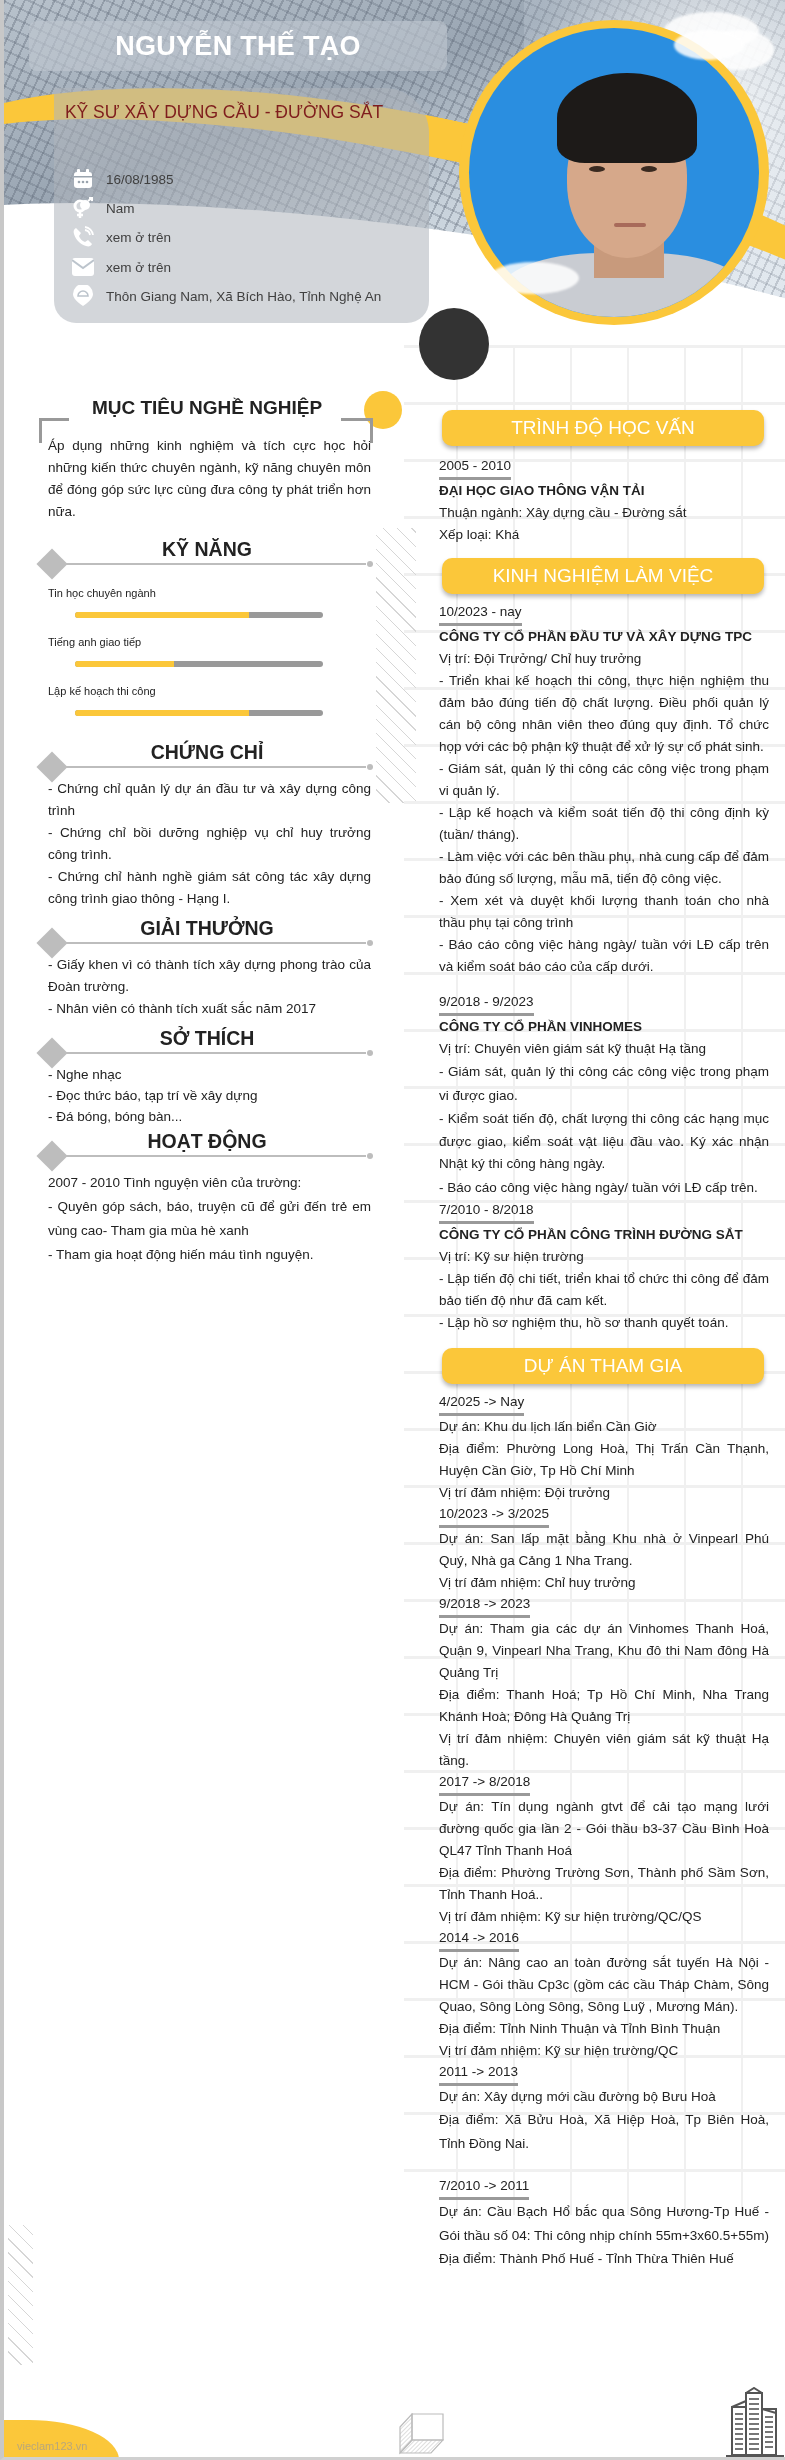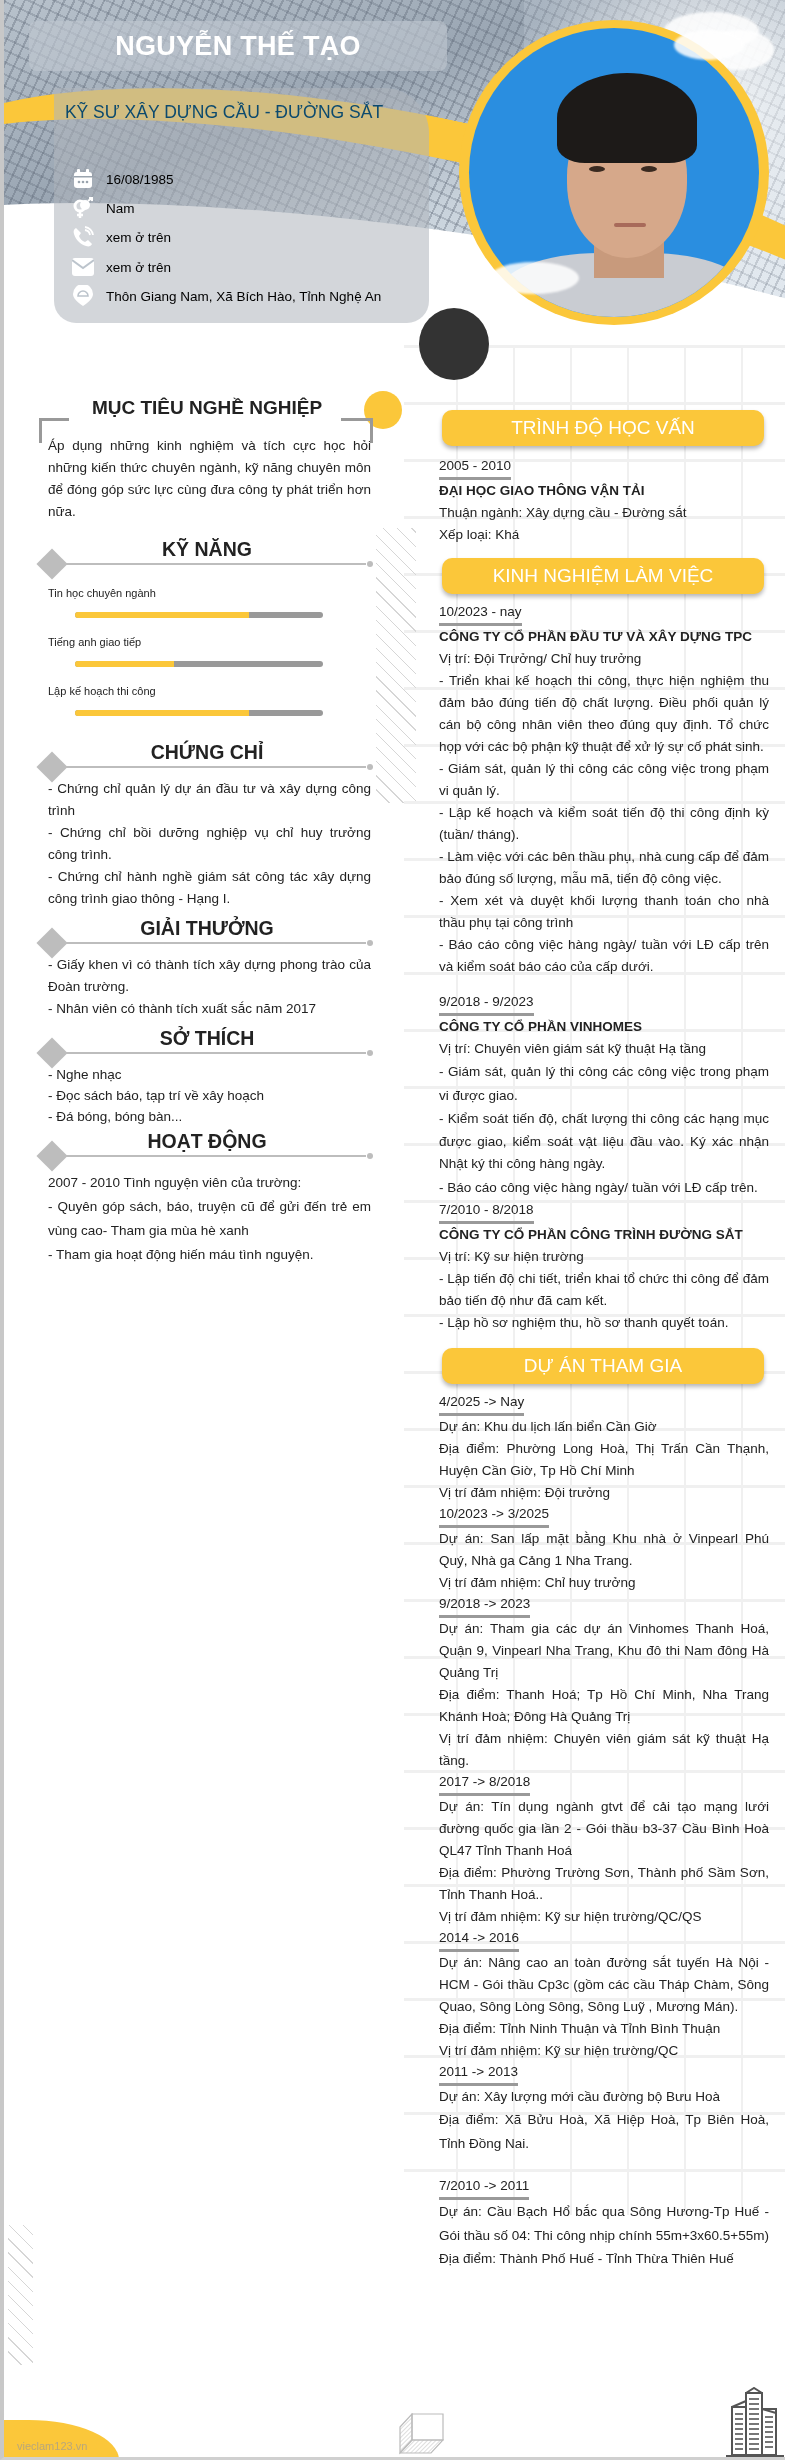--- a/index.html
+++ b/index.html
@@ -34,24 +34,24 @@
               background: rgba(190,198,208,.65); border-radius: 8px;
               display: flex; align-items: center; justify-content: center; }
   .name { color: #fff; font-size: 27px; font-weight: bold; letter-spacing: .3px; }
 
   .info-card { position: absolute; left: 50px; top: 88px; width: 375px; height: 235px;
                background: rgba(175,180,188,.55); border-radius: 0 50px 0 22px;
                border-top-left-radius: 0; }
   .info-card::before { content:""; position:absolute; left:0; top:0; width:100%; height:100%;
                border-radius: 0 45px 22px 22px; }
   .title { position: absolute; left: 60px; top: 96px; width: 320px; text-align: center;
-           color: #0c4a6e; font-size: 17.5px; line-height: 32px; }
+           color: #7f1d1d; font-size: 17.5px; line-height: 32px; }
   .info-row { position: absolute; left: 68px; display: flex; align-items: center; height: 24px; }
   .info-row .ico { width: 22px; height: 22px; display: flex; align-items: center; justify-content: center; margin-right: 12px; }
-  .info-row .txt { color: #000000; font-size: 13.5px; }
+  .info-row .txt { color: #404040; font-size: 13.5px; }
 
   .photo-ring { position: absolute; left: 455px; top: 20px; width: 310px; height: 305px;
                 border-radius: 50%; background: #fbc73a; }
   .photo { position: absolute; left: 465px; top: 28px; width: 290px; height: 289px; border-radius: 50%;
            background: #2a8ee0; overflow: hidden; }
   .hair { position: absolute; left: 88px; top: 45px; width: 140px; height: 90px; background: #1d1a18;
           border-radius: 50% 50% 20% 20%; }
   .face { position: absolute; left: 98px; top: 80px; width: 120px; height: 150px; background: #d6a88a;
           border-radius: 45% 45% 50% 50%; }
   .neck { position: absolute; left: 125px; top: 210px; width: 70px; height: 40px; background: #c89a7c; }
@@ -258,21 +258,21 @@
     <div class="list-item">- Giấy khen vì có thành tích xây dựng phong trào của Đoàn trường.</div>
     <div class="list-item">- Nhân viên có thành tích xuất sắc năm 2017</div>
 
     <div class="sec-head" style="margin-top:4px;">
       <div class="dia"></div>
         <div class="line"></div>
         <div class="dot"></div>
       <div class="t">SỞ THÍCH</div>
     </div>
     <div class="list-item tight">- Nghe nhạc</div>
-    <div class="list-item tight">- Đọc sách báo, tạp trí về xây hoạch</div>
+    <div class="list-item tight">- Đọc thức báo, tạp trí về xây dựng</div>
     <div class="list-item tight">- Đá bóng, bóng bàn...</div>
 
     <div class="sec-head" style="margin-top:0px;">
       <div class="dia"></div>
         <div class="line"></div>
         <div class="dot"></div>
       <div class="t">HOẠT ĐỘNG</div>
     </div>
     <div class="list-item" style="margin-top:4px;line-height:24px;">2007 - 2010 Tình nguyện viên của trường:</div>
     <div class="list-item" style="line-height:24px;">- Quyên góp sách, báo, truyện cũ để gửi đến trẻ em vùng cao- Tham gia mùa hè xanh</div>
@@ -344,21 +344,21 @@
         <div class="rtxt">Vị trí đảm nhiệm: Kỹ sư hiện trường/QC/QS</div>
       </div>
       <div class="entry">
         <div class="date">2014 -&gt; 2016</div>
         <div class="rtxt">Dự án: Nâng cao an toàn đường sắt tuyến Hà Nội - HCM - Gói thầu Cp3c (gồm các cầu Tháp Chàm, Sông Quao, Sông Lòng Sông, Sông Luỹ , Mương Mán).</div>
         <div class="rtxt">Địa điểm: Tỉnh Ninh Thuận và Tỉnh Bình Thuận</div>
         <div class="rtxt">Vị trí đảm nhiệm: Kỹ sư hiện trường/QC</div>
       </div>
       <div class="entry">
         <div class="date">2011 -&gt; 2013</div>
-        <div class="rtxt">Dự án: Xây lượng mới cầu đường bộ Bưu Hoà</div>
+        <div class="rtxt">Dự án: Xây dựng mới cầu đường bộ Bưu Hoà</div>
         <div class="rtxt" style="line-height:24px;">Địa điểm: Xã Bửu Hoà, Xã Hiệp Hoà, Tp Biên Hoà, Tỉnh Đồng Nai.</div>
       </div>
       <div class="entry" style="margin-top:20px;">
         <div class="date">7/2010 -&gt; 2011</div>
         <div class="rtxt" style="line-height:24px;">Dự án: Cầu Bạch Hổ bắc qua Sông Hương-Tp Huế - Gói thầu số 04: Thi công nhịp chính 55m+3x60.5+55m)</div>
         <div class="rtxt">Địa điểm: Thành Phố Huế - Tỉnh Thừa Thiên Huế</div>
       </div>
     </div>
   </div>
 

